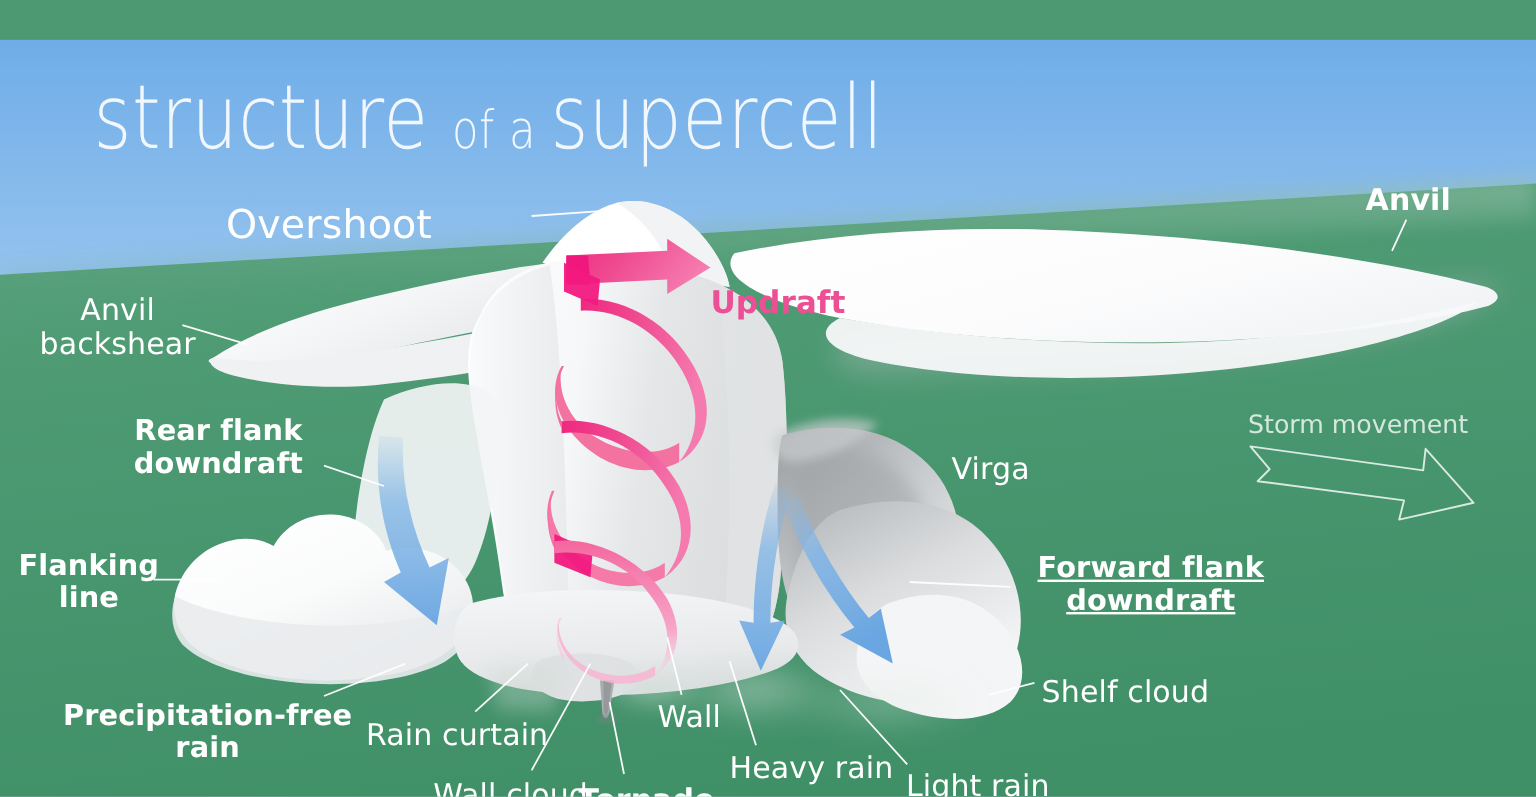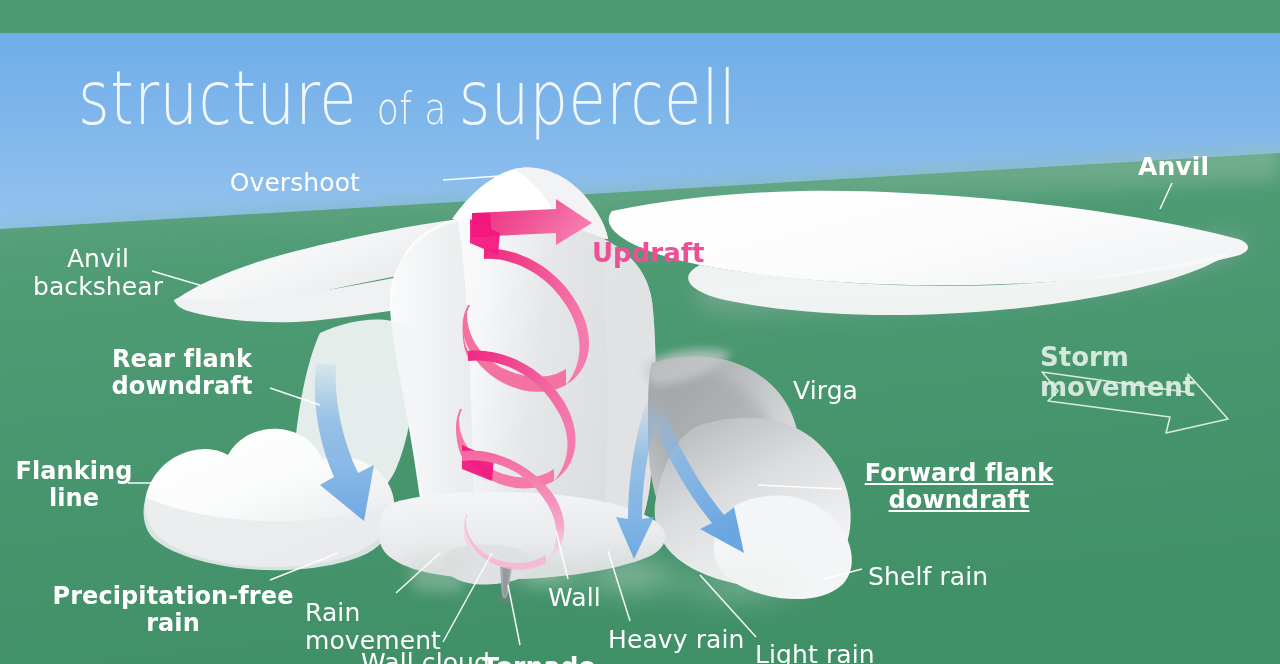--- a/index.html
+++ b/index.html
@@ -40,22 +40,22 @@
   #title .small{font-size:44px;}
   #title .w{font-weight:300;}
 
   .updraft-lbl{
     position:absolute;
     font-weight:600;
     font-size:26px;
   }
   .storm-lbl{
     position:absolute;
-    font-weight:700;
-    font-size:26px;
+    font-weight:400;
+    font-size:21px;
     color:#e2efe7;
     opacity:.92;
   }
 </style>
 </head>
 <body>
 
 <div id="stage">
 
   <svg id="scene" viewBox="0 0 1280 664" preserveAspectRatio="none">
@@ -393,35 +393,35 @@
 
   <div id="title">
     <span class="w">structure </span><span class="small">of a </span><span class="w">supercell</span>
   </div>
 
   <div class="updraft-lbl" style="left:592px;top:205px;color:#ec4f93;">Updraft</div>
 
   <div class="storm-lbl" style="left:1040px;top:309px;">Storm movement</div>
 
   <div id="labels">
-      <div class="lbl reg r" style="left: 130px; top: 136px; width: 230px; font-size: 25px;">Overshoot</div>
+      <div class="lbl reg r" style="left: 130px; top: 136px; width: 230px; font-size: 33px;">Overshoot</div>
       <div class="lbl bold l" style="left: 1138px; top: 120px; width: 120px; font-size: 25px;">Anvil</div>
       <div class="lbl reg c" style="left: 8px; top: 212px; width: 180px; font-size: 25px;">Anvil
 backshear</div>
       <div class="lbl bold c" style="left: 82px; top: 313px; width: 200px; font-size: 24px;">Rear flank
 downdraft</div>
       <div class="lbl bold c" style="left: 0px; top: 425px; width: 148px; font-size: 24px;">Flanking
 line</div>
       <div class="lbl bold c" style="left: 48px; top: 550px; width: 250px; font-size: 24px;">Precipitation-free
 rain</div>
-      <div class="lbl reg l" style="left: 305px; top: 566px; width: 180px; font-size: 25px;">Rain movement</div>
+      <div class="lbl reg l" style="left: 305px; top: 566px; width: 180px; font-size: 25px;">Rain curtain</div>
       <div class="lbl reg l" style="left: 320px; top: 616px; width: 170px; font-size: 25px; text-align: right;">Wall cloud</div>
       <div class="lbl bold l" style="left: 482px; top: 620px; width: 140px; font-size: 25px;">Tornado</div>
       <div class="lbl reg l" style="left: 548px; top: 551px; width: 80px; font-size: 25px;">Wall</div>
       <div class="lbl reg l" style="left: 608px; top: 593px; width: 160px; font-size: 25px;">Heavy rain</div>
       <div class="lbl reg l" style="left: 755px; top: 608px; width: 150px; font-size: 25px;">Light rain</div>
-      <div class="lbl reg l" style="left: 868px; top: 530px; width: 170px; font-size: 25px;">Shelf rain</div>
+      <div class="lbl reg l" style="left: 868px; top: 530px; width: 170px; font-size: 25px;">Shelf cloud</div>
       <div class="lbl reg l" style="left: 793px; top: 344px; width: 110px; font-size: 25px;">Virga</div>
       <div class="lbl bold c" style="left: 852px; top: 427px; width: 214px; font-size: 24px; text-decoration: underline;">Forward flank
 downdraft</div>
     </div>
 
 </div>
 
 </body></html>

